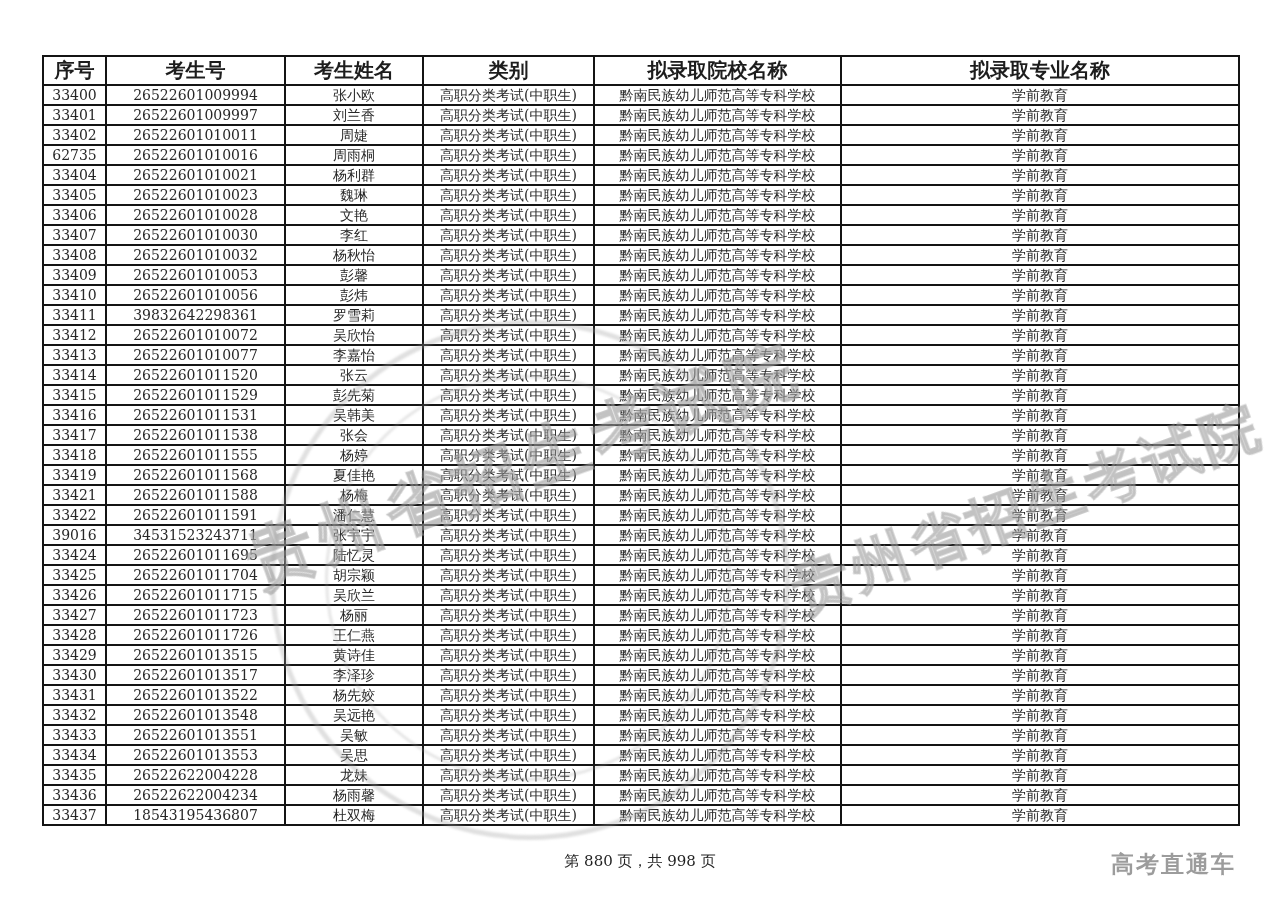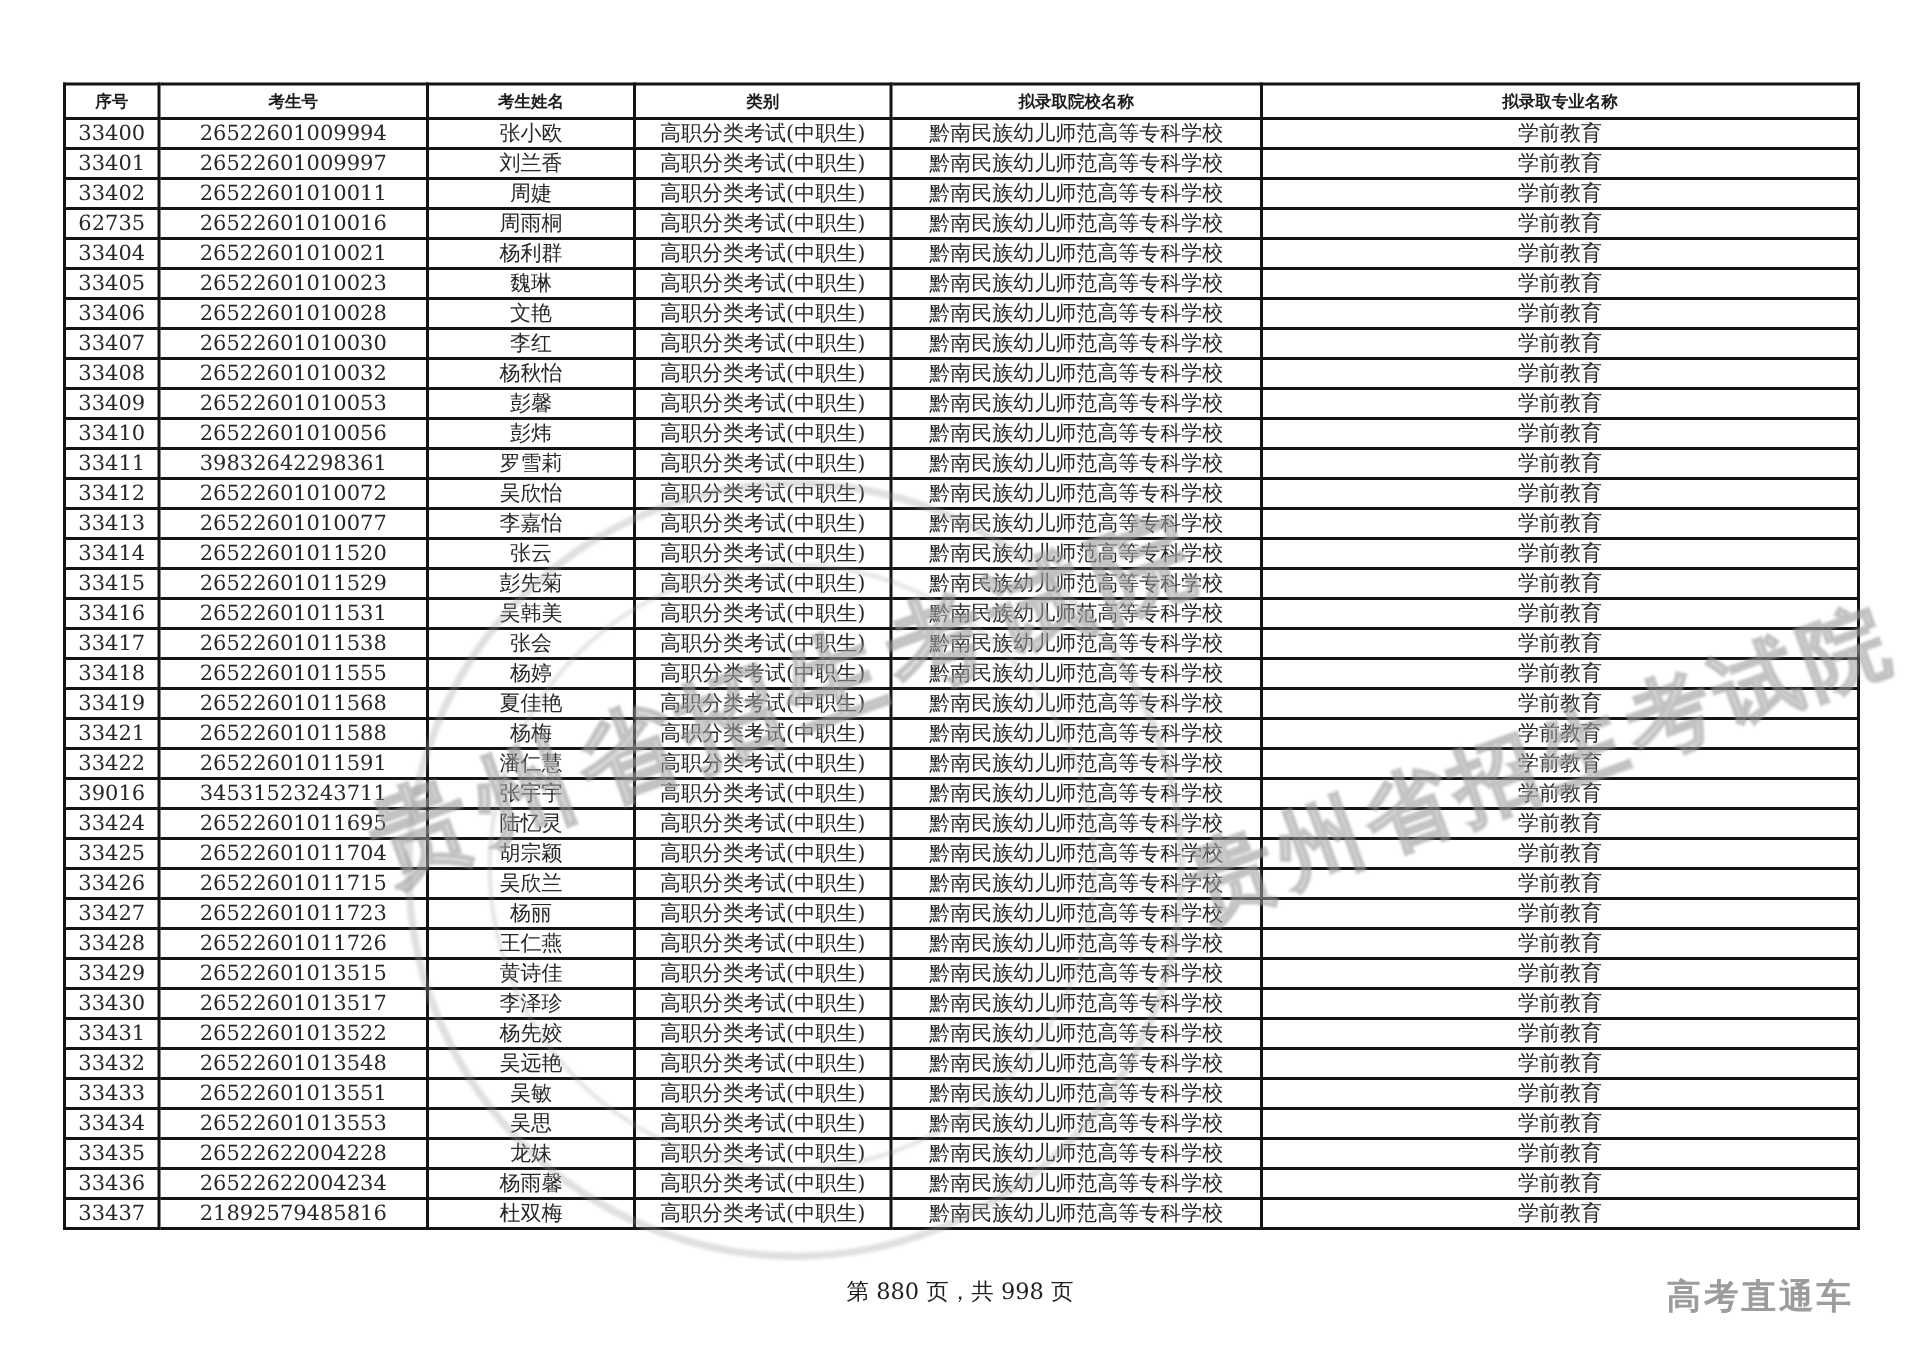--- a/index.html
+++ b/index.html
@@ -53,21 +53,21 @@
   table.admission th, table.admission td {
     border: 2px solid #141414;
     text-align: center;
     vertical-align: middle;
     padding: 0 2px;
     white-space: nowrap;
     overflow: hidden;
   }
   table.admission th {
     height: 21px;
-    font-size: 11px;
+    font-size: 20px;
     font-weight: bold;
     color: #1d1d1d;
   }
   table.admission td {
     height: 18px;
     line-height: 18px;
     font-size: 14px;
     color: #272727;
   }
   
@@ -405,21 +405,21 @@
         <tr>
           <td>33436</td>
           <td>26522622004234</td>
           <td>杨雨馨</td>
           <td>高职分类考试(中职生)</td>
           <td>黔南民族幼儿师范高等专科学校</td>
           <td>学前教育</td>
         </tr>
         <tr>
           <td>33437</td>
-          <td>21892579485816</td>
+          <td>18543195436807</td>
           <td>杜双梅</td>
           <td>高职分类考试(中职生)</td>
           <td>黔南民族幼儿师范高等专科学校</td>
           <td>学前教育</td>
         </tr>
       </tbody>
   </table>
 
   <div class="page-footer">第 880 页，共 998 页</div>
   <div class="brand-mark">高考直通车</div>

